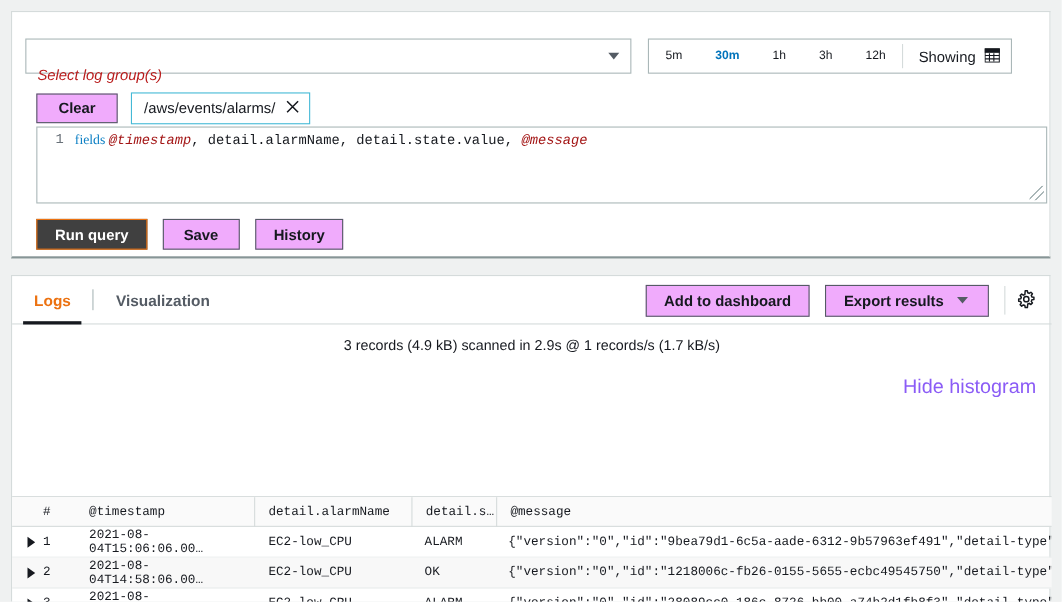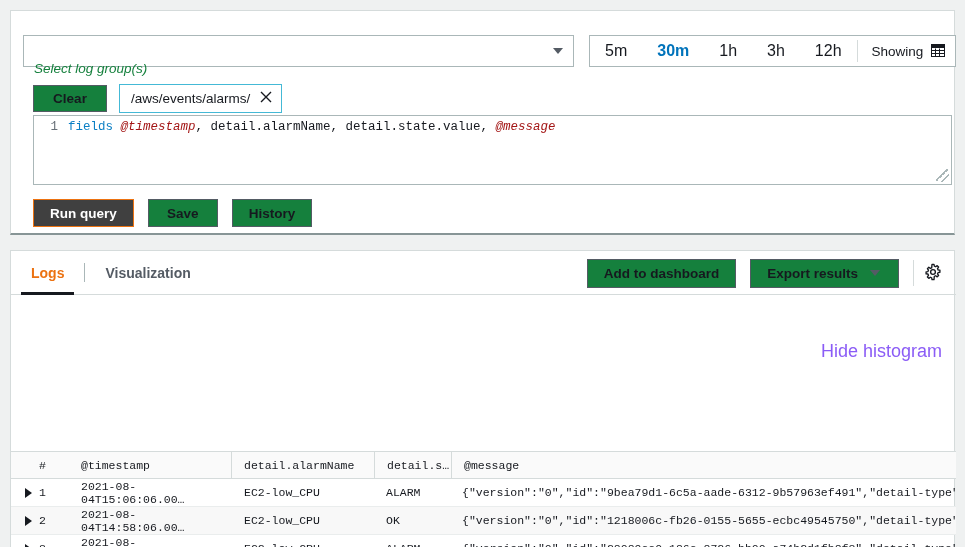--- a/index.html
+++ b/index.html
@@ -21,51 +21,51 @@
     border: 1px solid #d5dbdb;
     border-bottom: 2px solid #879596;
   }
 
   .loggroup-select {
     position: absolute; left: 12px; top: 24px; width: 551px; height: 32px;
     border: 1px solid #aab7b8; background: #fff;
     display: flex; align-items: center; padding: 0 8px 0 10px;
   }
   .loggroup-select .ph {
-    flex: 1; color: #15803d; font-style: italic; font-size: 13.5px; margin-top: 34px;
+    flex: 1; color: #b91c1c; font-style: italic; font-size: 13.5px; margin-top: 34px;
   }
   .caret-down {
     width: 0; height: 0;
     border-left: 5px solid transparent;
     border-right: 5px solid transparent;
     border-top: 6px solid #545b64;
     margin-right: 2px;
   }
 
   .timerange {
     position: absolute; left: 578px; top: 24px; height: 32px;
     border: 1px solid #aab7b8; background: #fff;
     display: flex; align-items: stretch;
   }
   .tr-btn {
     display: flex; align-items: center; justify-content: center;
-    padding: 0 15px; font-size: 16px; color: #16191f; cursor: pointer;
+    padding: 0 15px; font-size: 11px; color: #16191f; cursor: pointer;
     white-space: nowrap;
   }
   .tr-btn.active { color: #0073bb; font-weight: bold; }
   .tr-sep { width: 1px; background: #d5dbdb; margin: 4px 0; }
   .tr-custom {
     display: flex; align-items: center; gap: 8px;
     padding: 0 10px 0 14px; font-size: 13.5px; cursor: pointer;
   }
   .cal-icon { display: block; }
 
   .btn {
     height: 30px; min-width: 70px;
-    border: 1px solid #545b64; background: #15803d; color: #16191f;
+    border: 1px solid #545b64; background: #f0abfc; color: #16191f;
     font-family: "Liberation Sans", sans-serif;
     font-size: 13.5px; font-weight: bold;
     display: inline-flex; align-items: center; justify-content: center;
     padding: 0 16px; cursor: pointer;
   }
   .btn-primary {
     background: #404040; border-color: #ec7211; color: #fff;
   }
 
   .clear-btn { position: absolute; left: 22px; top: 74px; width: 74px; height: 27px; min-width: 0; }
@@ -85,21 +85,21 @@
   .editor-line {
     display: flex; align-items: flex-start;
     font-family: "Liberation Mono", monospace; font-size: 12.5px;
     padding-top: 4px;
   }
   .gutter {
     width: 34px; text-align: right; padding-right: 10px;
     color: #687078; user-select: none;
   }
   .code { white-space: pre; }
-  .k-fields { color: #0b7fc4; }
+  .k-fields { color: #0b7fc4; font-family: Liberation Serif, serif; }
   .k-at { color: #a31515; font-style: italic; }
   .k-plain { color: #16191f; }
   .resize-grip {
     position: absolute; right: 2px; bottom: 2px; width: 13px; height: 13px;
     background:
       linear-gradient(135deg, transparent 0 42%, #aab7b8 42% 50%, transparent 50% 67%, #aab7b8 67% 75%, transparent 75%);
   }
 
   .action-row { position: absolute; left: 22px; top: 188px; display: flex; gap: 14px; }
   .action-row .btn { height: 28px; }
@@ -262,20 +262,21 @@
         <span>
           <svg width="18" height="18" viewBox="0 0 20 20">
             <path d="M10 6.6a3.4 3.4 0 100 6.8 3.4 3.4 0 000-6.8zm0 1.5a1.9 1.9 0 110 3.8 1.9 1.9 0 010-3.8z" fill="#16191f"></path>
             <path d="M8.9 1.5h2.2l.35 2.05a6.6 6.6 0 011.5.62l1.7-1.2 1.56 1.56-1.2 1.7c.27.47.48.97.62 1.5l2.05.35v2.2l-2.05.35a6.6 6.6 0 01-.62 1.5l1.2 1.7-1.56 1.56-1.7-1.2a6.6 6.6 0 01-1.5.62L11.1 18.5H8.9l-.35-2.05a6.6 6.6 0 01-1.5-.62l-1.7 1.2-1.56-1.56 1.2-1.7a6.6 6.6 0 01-.62-1.5L2.32 12.1V9.9l2.05-.35c.14-.53.35-1.03.62-1.5l-1.2-1.7 1.56-1.56 1.7 1.2c.47-.27.97-.48 1.5-.62L8.9 1.5z" fill="none" stroke="#16191f" stroke-width="1.5" stroke-linejoin="round"></path>
           </svg>
         </span>
       </span>
     </div>
 
     <div class="stats">
+      <div class="line2">3 records (4.9 kB) scanned in 2.9s @ 1 records/s (1.7 kB/s)</div>
     </div>
 
     <div class="hide-hist">Hide histogram</div>
 
     <div class="tbl">
       <div class="thead">
         <div class="c-exp"></div>
         <div class="c-num">#</div>
         <div class="c-ts">@timestamp</div>
         <div class="vsep"></div>

